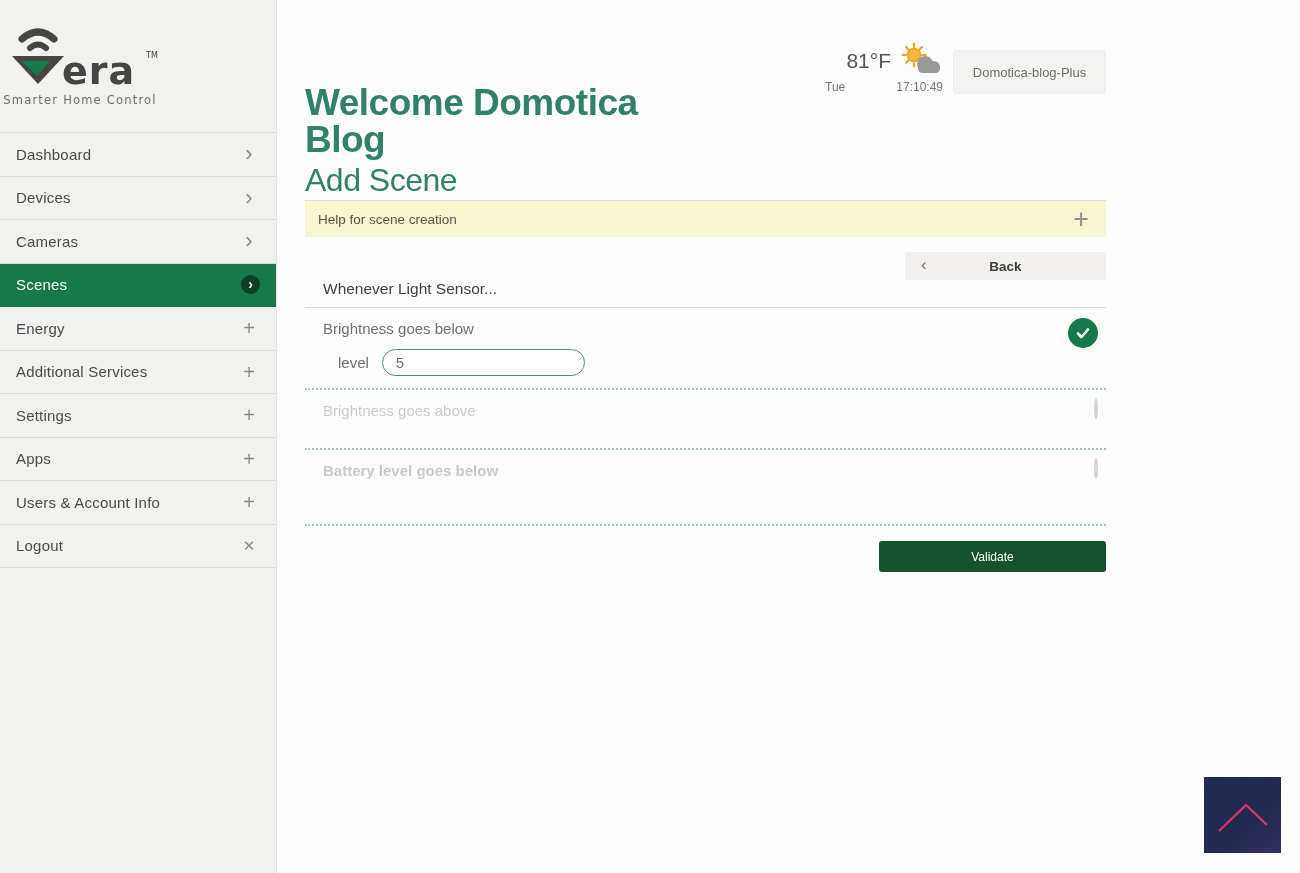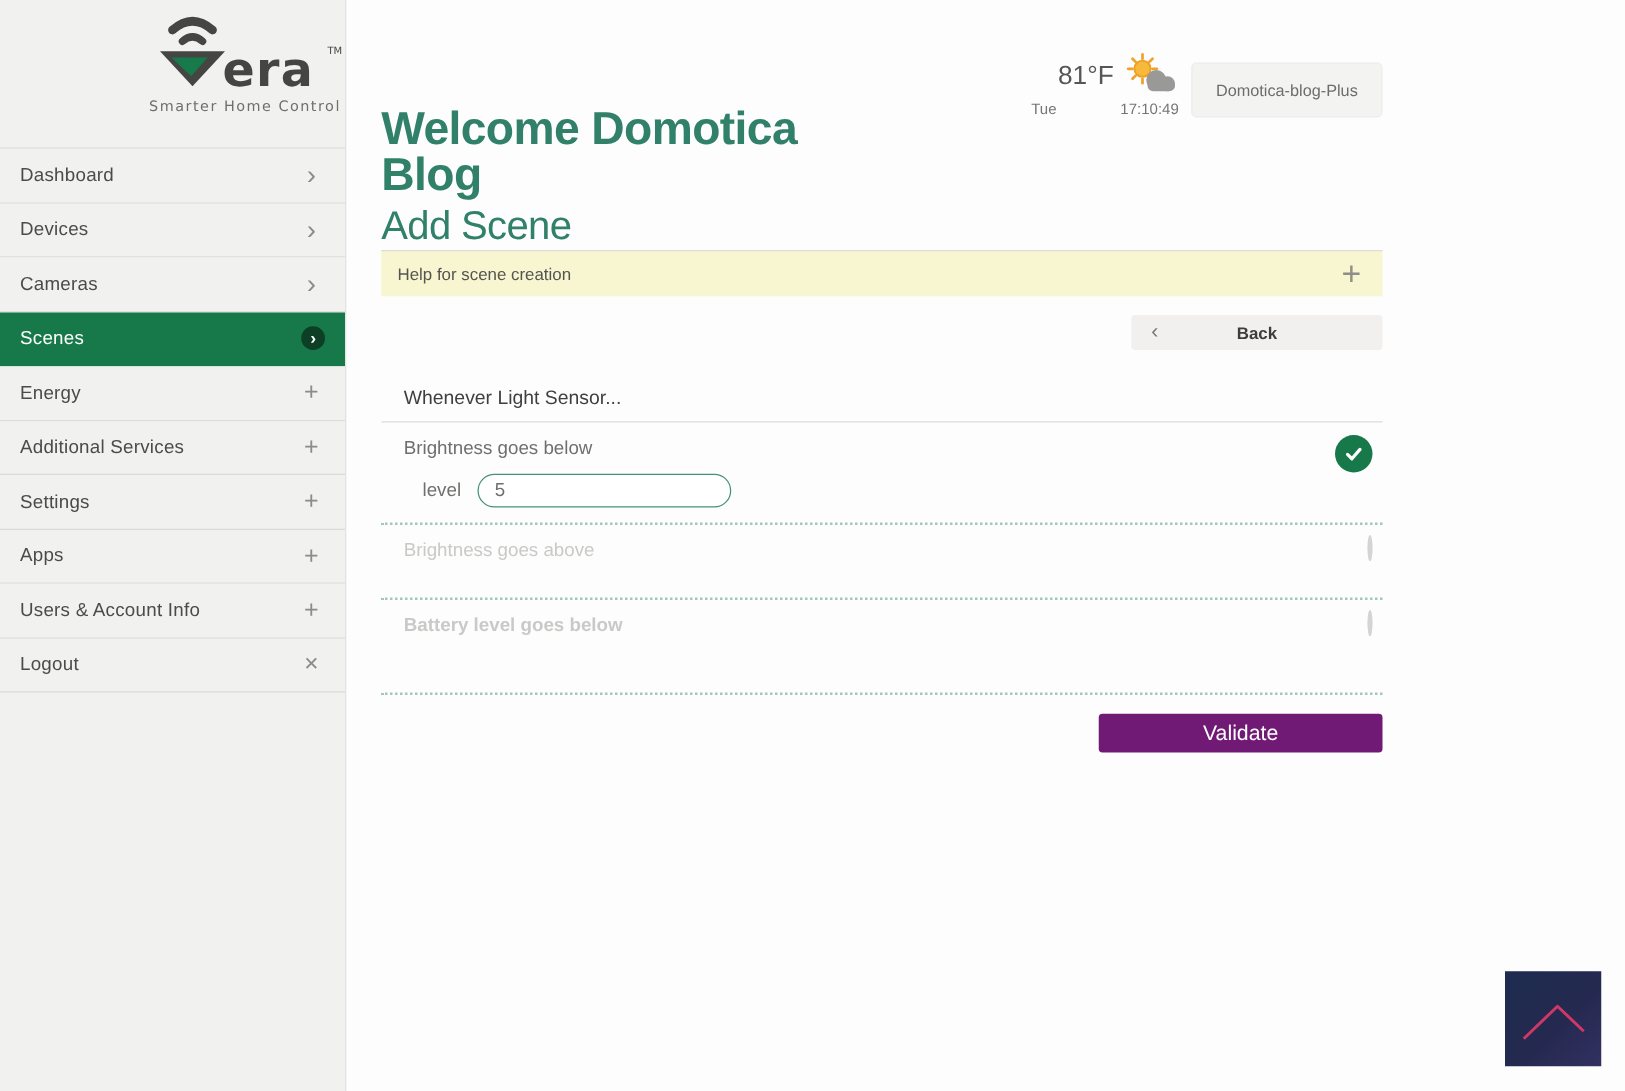--- a/index.html
+++ b/index.html
@@ -10,21 +10,21 @@
     color: #4b4b49;
   }
   .app { position: relative; width: 1300px; height: 873px; }
 
   
   .sidebar {
     position: absolute; left: 0; top: 0; width: 277px; height: 873px;
     background: #f1f1f0;
     border-right: 1px solid #e3e3e2;
   }
-  .logo-block { padding: 7px 0 14px 0; text-align: right; }
+  .logo-block { padding: 22px 0 14px 0; text-align: left; }
   .logo-svg { display: inline-block; }
   .nav { border-top: 1px solid #dbdbda; }
   .nav-item {
     position: relative;
     height: 43.5px;
     display: flex; align-items: center;
     padding: 0 16px;
     border-bottom: 1px solid #dbdbda;
     font-size: 15px;
     color: #4b4b49;
@@ -89,21 +89,21 @@
   .back-row { margin-top: 15px; display: flex; justify-content: flex-end; }
   .back-btn {
     position: relative; width: 201px; height: 28px;
     background: #f1f0ef; border: none; border-radius: 3px;
     font-family: inherit; font-size: 13.5px; font-weight: bold; color: #3d3d3b;
     cursor: pointer;
   }
   .back-chevron { position: absolute; left: 16px; top: 3px;
     font-size: 17px; font-weight: 400; color: #777775; }
 
-  .trigger-section { margin-top: 30px; }
+  .trigger-section { }
   .section-title { font-size: 15.5px; color: #3f3f3d; padding-left: 18px;
     padding-bottom: 9px; border-bottom: 1px solid #dcdcdb; }
 
   .option { position: relative; padding: 12px 50px 12px 18px; }
   .option-label { font-size: 15px; color: #6f6f6d; }
   .option.disabled .option-label { color: #c9c9c7; }
   .option .selector { position: absolute; right: 8px; top: 10px; }
   .check-circle {
     width: 30px; height: 30px; border-radius: 50%;
     background: #17794a; display: flex; align-items: center; justify-content: center;
@@ -122,22 +122,22 @@
     background: #ffffff; outline: none;
   }
   .divider-dotted { border: none; border-top: 2px dotted #a5c6bd; height: 0; }
   .option + .divider-dotted { margin: 0; }
   .opt-row-2 { min-height: 58px; }
   .opt-row-3 { min-height: 74px; font-weight: bold; }
 
   .validate-row { margin-top: 15px; display: flex; justify-content: flex-end; }
   .validate-btn {
     width: 227px; height: 31px;
-    background: #701a75; border: none; border-radius: 3px;
-    color: #ffffff; font-family: inherit; font-size: 17px; cursor: pointer;
+    background: #14532d; border: none; border-radius: 3px;
+    color: #ffffff; font-family: inherit; font-size: 12px; cursor: pointer;
   }
 
   .scroll-top {
     position: absolute; right: 19px; bottom: 20px;
     width: 77px; height: 76px; border: none; cursor: pointer;
     background: linear-gradient(135deg, #1d2c50 0%, #24294f 55%, #333061 100%);
     display: flex; align-items: center; justify-content: center;
   }
 </style>
 </head>

